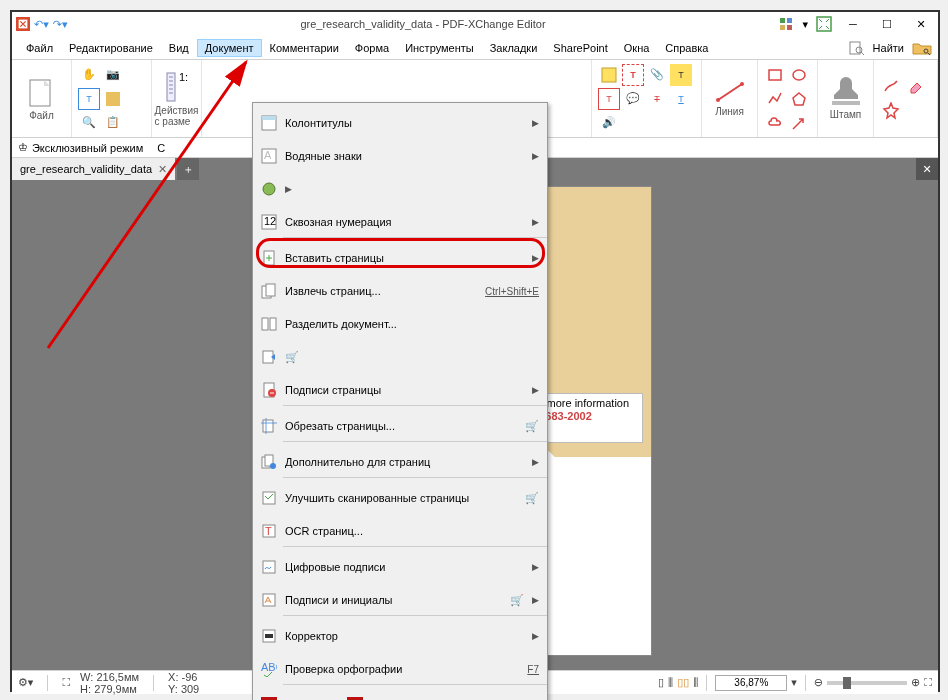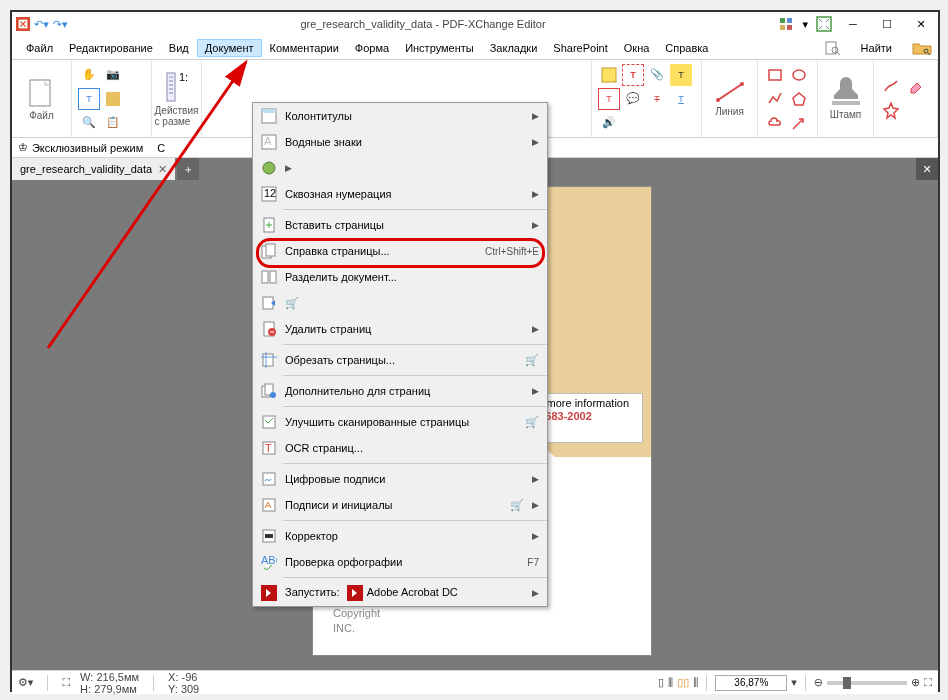--- a/index.html
+++ b/index.html
@@ -7,43 +7,43 @@
   .frame{position:absolute;left:10px;top:10px;width:930px;height:682px;border:2px solid #333;background:#fff;}
   .titlebar{height:24px;background:#fff;display:flex;align-items:center;}
   .tb-left{display:flex;align-items:center;gap:4px;padding-left:4px;}
   .tb-center{flex:1;text-align:center;color:#444;}
   .tb-right{display:flex;align-items:center;gap:8px;padding-right:4px;}
   .icon{width:14px;height:14px;display:inline-block;}
   .sysbtn{width:26px;height:20px;display:flex;align-items:center;justify-content:center;}
   .menubar{height:24px;background:#fff;border-bottom:1px solid #d1d1d1;display:flex;align-items:center;padding:0 6px;}
   .menuitem{padding:3px 8px;cursor:pointer;}
   .menuitem.active{background:#cce8ff;border:1px solid #99d1ff;padding:2px 7px;}
-  .mb-right{margin-left:auto;display:flex;align-items:center;gap:20px;}
+  .mb-right{margin-left:auto;display:flex;align-items:center;gap:8px;}
   .toolbar{height:78px;background:#fff;border-bottom:1px solid #d1d1d1;display:flex;overflow:hidden;}
   .tb-group{border-right:1px solid #e5e5e5;padding:4px 6px;display:flex;flex-direction:column;align-items:center;justify-content:center;gap:2px;}
   .tb-group .label{font-size:10px;color:#555;}
   .tb-icons{display:flex;gap:2px;flex-wrap:wrap;}
   .tbtn{width:22px;height:22px;display:flex;align-items:center;justify-content:center;}
   .exclusive-bar{height:20px;background:#fff;border-bottom:1px solid #d1d1d1;display:flex;align-items:center;padding:0 6px;gap:4px;font-size:11px;}
   .tabbar{height:22px;background:#7a7a7a;display:flex;align-items:center;}
   .tab{height:22px;background:#eeeeee;padding:0 8px;display:flex;align-items:center;gap:6px;font-size:11px;}
   .tab .close{color:#666;}
   .newtab{width:22px;height:22px;background:#666;color:#fff;display:flex;align-items:center;justify-content:center;margin-left:2px;}
   .content{position:relative;background:#7a7a7a;height:490px;overflow:hidden;}
   .doc{position:absolute;left:300px;top:6px;width:340px;height:470px;background:#fff;border:1px solid #888;}
   .doc-top{height:270px;background:#e9cf99;}
   .doc-circle{position:absolute;width:240px;height:160px;background:#fff;border-radius:50% 50% 0 0 / 100% 100% 0 0;left:50px;top:238px;}
   .doc-box{position:absolute;left:210px;top:206px;width:120px;height:50px;background:#fff;border:1px solid #bbb;font-size:7px;padding:3px;line-height:1.2;}
   .doc-box b{color:#c44;}
   .doc-text{position:absolute;left:20px;bottom:20px;font-size:6px;color:#888;line-height:1.3;}
   .dropdown{position:absolute;left:240px;top:90px;width:296px;background:#f0f0f0;border:1px solid #999;box-shadow:2px 2px 4px rgba(0,0,0,0.3);z-index:50;}
-  .dd-item{height:26px;display:flex;align-items:center;padding:0 8px;gap:8px;cursor:pointer;position:relative;}
+  .dd-item{height:26px;display:flex;align-items:center;padding:0 8px;gap:8px;cursor:pointer;position:relative;margin-top:7px;}
   .dd-item .dd-icon{width:16px;height:16px;flex-shrink:0;}
   .dd-item .dd-label{flex:1;}
-  .dd-item .dd-shortcut{color:#555;font-size:10px;}
+  .dd-item .dd-shortcut{color:#555;font-size:10px;text-decoration:underline;}
   .dd-item .dd-arrow{color:#555;font-size:9px;}
   .dd-sep{height:1px;background:#ccc;margin:2px 0 2px 30px;}
   .dd-highlight{position:absolute;left:244px;top:226px;width:289px;height:30px;border:3px solid #d00;border-radius:14px;z-index:60;pointer-events:none;}
   .arrow-line{position:absolute;z-index:55;pointer-events:none;}
   .statusbar{height:24px;background:#fff;border-top:1px solid #d1d1d1;display:flex;align-items:center;padding:0 6px;gap:10px;font-size:10px;color:#444;}
   .sb-sep{width:1px;height:16px;background:#ccc;margin:0 4px;}
   .sb-zoom{margin-left:auto;display:flex;align-items:center;gap:4px;}
   .zoom-input{width:72px;height:16px;border:1px solid #aaa;text-align:center;font-size:10px;}
   .slider{width:80px;height:4px;background:#ccc;position:relative;}
   .slider::after{content:'';position:absolute;width:8px;height:12px;background:#666;left:20%;top:-4px;}
@@ -349,21 +349,21 @@
         <span class="dd-label">Вставить страницы</span>
         <span class="dd-arrow">▶</span>
       </div>
       <div class="dd-item">
         <span class="dd-icon">
           <svg width="16" height="16">
             <rect x="1" y="3" width="9" height="12" fill="#fff" stroke="#888"></rect>
             <rect x="5" y="1" width="9" height="12" fill="#fff" stroke="#888"></rect>
           </svg>
         </span>
-        <span class="dd-label">Справка страницы...</span>
+        <span class="dd-label">Извлечь страниц...</span>
         <span class="dd-shortcut">Ctrl+Shift+E</span>
       </div>
       <div class="dd-item">
         <span class="dd-icon">
           <svg width="16" height="16">
             <rect x="1" y="2" width="6" height="12" fill="#fff" stroke="#888"></rect>
             <rect x="9" y="2" width="6" height="12" fill="#fff" stroke="#888"></rect>
           </svg>
         </span>
         <span class="dd-label">Разделить документ...</span>
@@ -378,21 +378,21 @@
         <span class="cart">🛒</span>
       </div>
       <div class="dd-item">
         <span class="dd-icon">
           <svg width="16" height="16">
             <rect x="3" y="1" width="10" height="14" fill="#fff" stroke="#888"></rect>
             <circle cx="11" cy="11" r="4" fill="#d44"></circle>
             <path d="M9 11h4" stroke="#fff"></path>
           </svg>
         </span>
-        <span class="dd-label">Удалить страниц</span>
+        <span class="dd-label">Подписи страницы</span>
         <span class="dd-arrow">▶</span>
       </div>
       <div class="dd-sep"></div>
       <div class="dd-item">
         <span class="dd-icon">
           <svg width="16" height="16">
             <rect x="2" y="2" width="10" height="12" fill="#fff" stroke="#888"></rect>
             <path d="M5 0v16M0 5h16" stroke="#48d" stroke-width="0.8"></path>
           </svg>
         </span>

